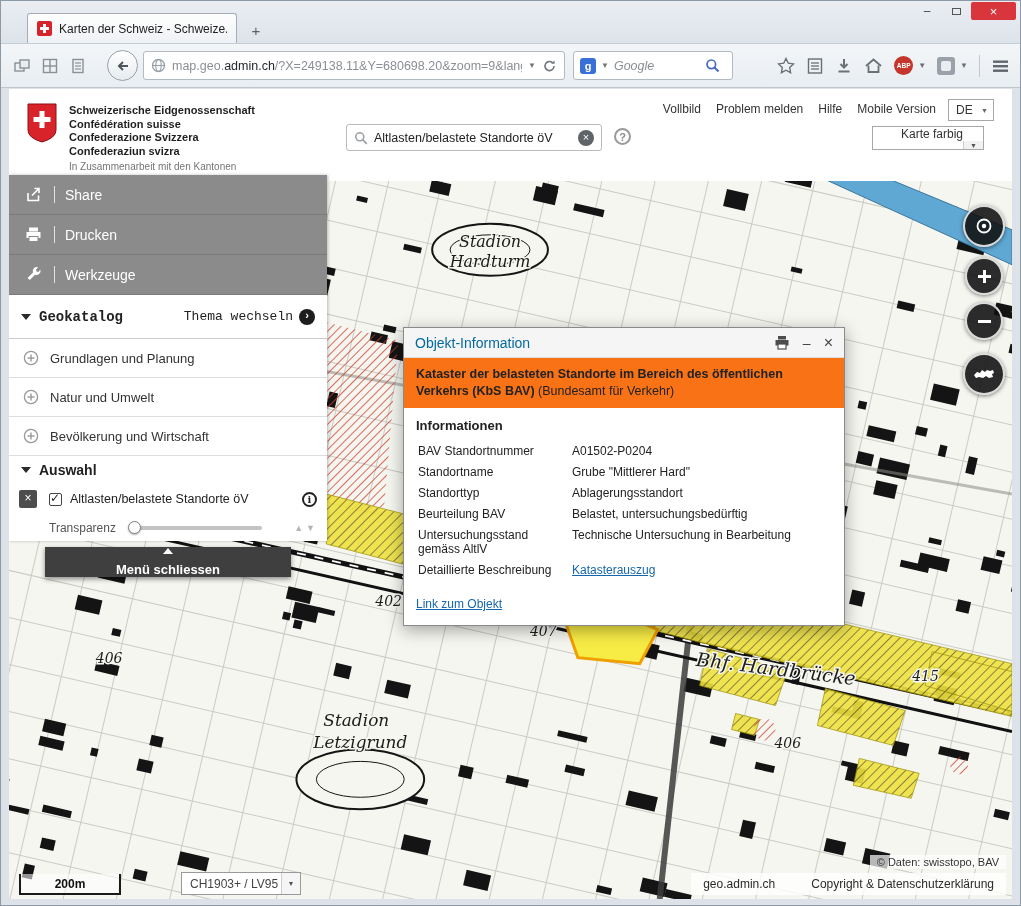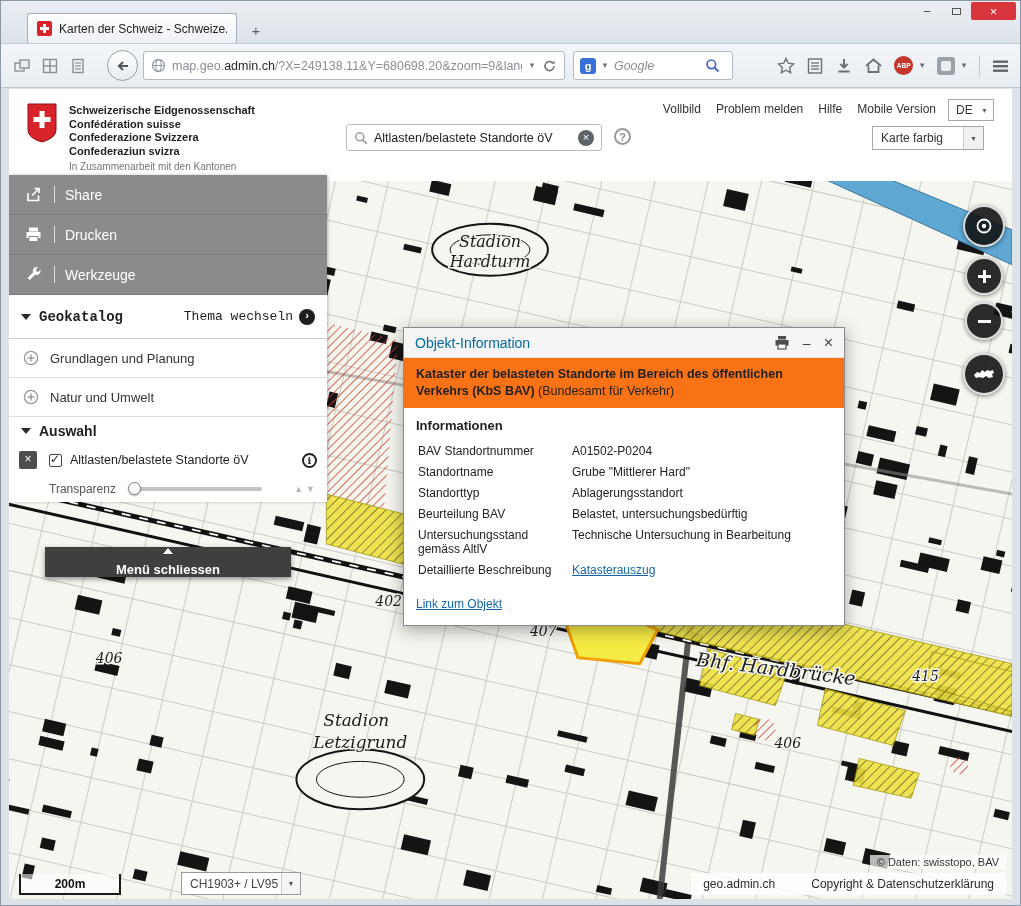--- a/index.html
+++ b/index.html
@@ -68,21 +68,21 @@
     border:1px solid #a7a7a7; display:flex; align-items:center; font-size:12px; color:#333; padding-left:7px; }
   .lang-select .car { margin-left:auto; font-size:7px; color:#666; padding-right:5px;}
   .hsearch { position:absolute; left:337px; top:29px; width:256px; height:27px; background:#fff;
     border:1px solid #bbb; border-radius:3px; display:flex; align-items:center; gap:6px; padding:0 7px; }
   .hsearch input { border:none; outline:none; flex:1; font-size:12.5px; color:#222; background:transparent; }
   .clear-btn { width:16px; height:16px; border-radius:50%; background:#5f6468; color:#fff; font-size:11px;
     line-height:15px; text-align:center; flex:0 0 16px; }
   .help-btn { position:absolute; left:605px; top:33px; width:17px; height:17px; border-radius:50%;
     border:2px solid #9a9a9a; color:#8c8c8c; font-size:11px; font-weight:bold; text-align:center; line-height:14px;}
   .style-select { position:absolute; right:28px; top:31px; width:112px; height:24px; background:#fff;
-    border:1px solid #a7a7a7; display:flex; align-items:center; font-size:12px; color:#333; padding-left:8px; }
+    border:1px solid #a7a7a7; display:flex; align-items:center; font-size:12px; color:#333; padding-left:8px;flex-direction:column; }
   .style-select .carbox { margin-left:auto; width:20px; height:100%; border-left:1px solid #ccc;
     background:#f1f1f1; display:flex; align-items:center; justify-content:center; font-size:7px; color:#555; }
 
   
   .sidebar { position:absolute; left:0; top:86px; width:318px; z-index:35; background:#fff;
     box-shadow:1px 0 3px rgba(0,0,0,.25); }
   .s-tool { height:40px; background:#8b8b8b; border-bottom:1px solid #7a7a7a; display:flex;
     align-items:center; color:#fff; font-size:14px; padding:0 0 0 16px; cursor:pointer; }
   .s-tool .pipe { width:1px; height:17px; background:rgba(255,255,255,.75); margin:0 10px 0 12px; }
   .s-geo { height:44px; display:flex; align-items:center; border-bottom:1px solid #ccc; padding:0 12px;font-family:Liberation Mono, monospace; }
@@ -658,20 +658,28 @@
         <span>Grundlagen und Planung</span>
       </div>
       <div class="s-cat">
         <svg width="16" height="16">
             <circle cx="8" cy="8" r="6.6" fill="none" stroke="#999" stroke-width="1.3"></circle>
             <line x1="8" y1="4.5" x2="8" y2="11.5" stroke="#999" stroke-width="1.4"></line>
             <line x1="4.5" y1="8" x2="11.5" y2="8" stroke="#999" stroke-width="1.4"></line>
           </svg>
         <span>Natur und Umwelt</span>
       </div>
+      <div class="s-cat">
+        <svg width="16" height="16">
+            <circle cx="8" cy="8" r="6.6" fill="none" stroke="#999" stroke-width="1.3"></circle>
+            <line x1="8" y1="4.5" x2="8" y2="11.5" stroke="#999" stroke-width="1.4"></line>
+            <line x1="4.5" y1="8" x2="11.5" y2="8" stroke="#999" stroke-width="1.4"></line>
+          </svg>
+        <span>Bevölkerung und Wirtschaft</span>
+      </div>
 
       <div class="s-auswahl">
         <span class="tri-down"></span>
         <b>Auswahl</b>
       </div>
 
       <div class="s-layer">
         <span class="xbtn">×</span>
         <span class="cbox"></span>
         <span class="layer-name">Altlasten/belastete Standorte öV</span>

